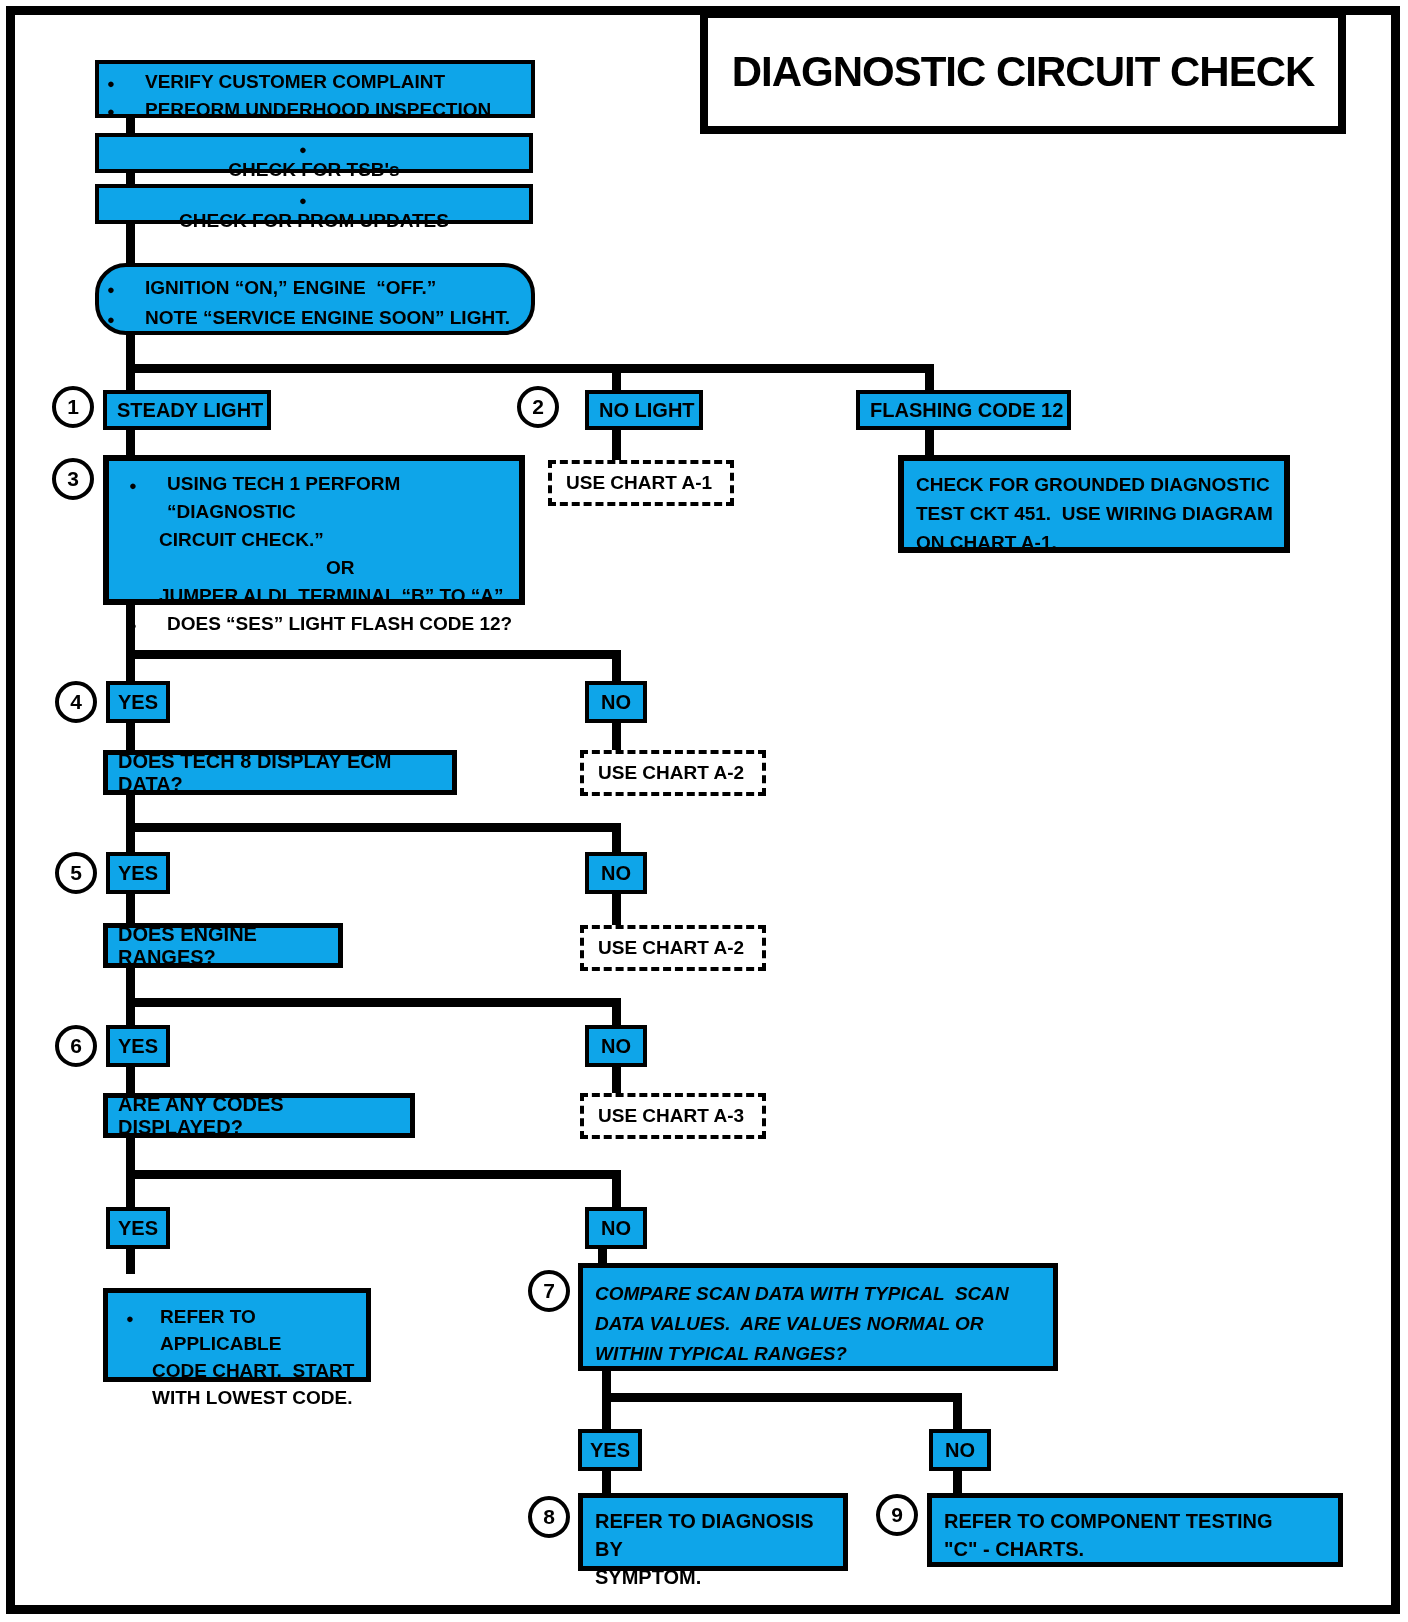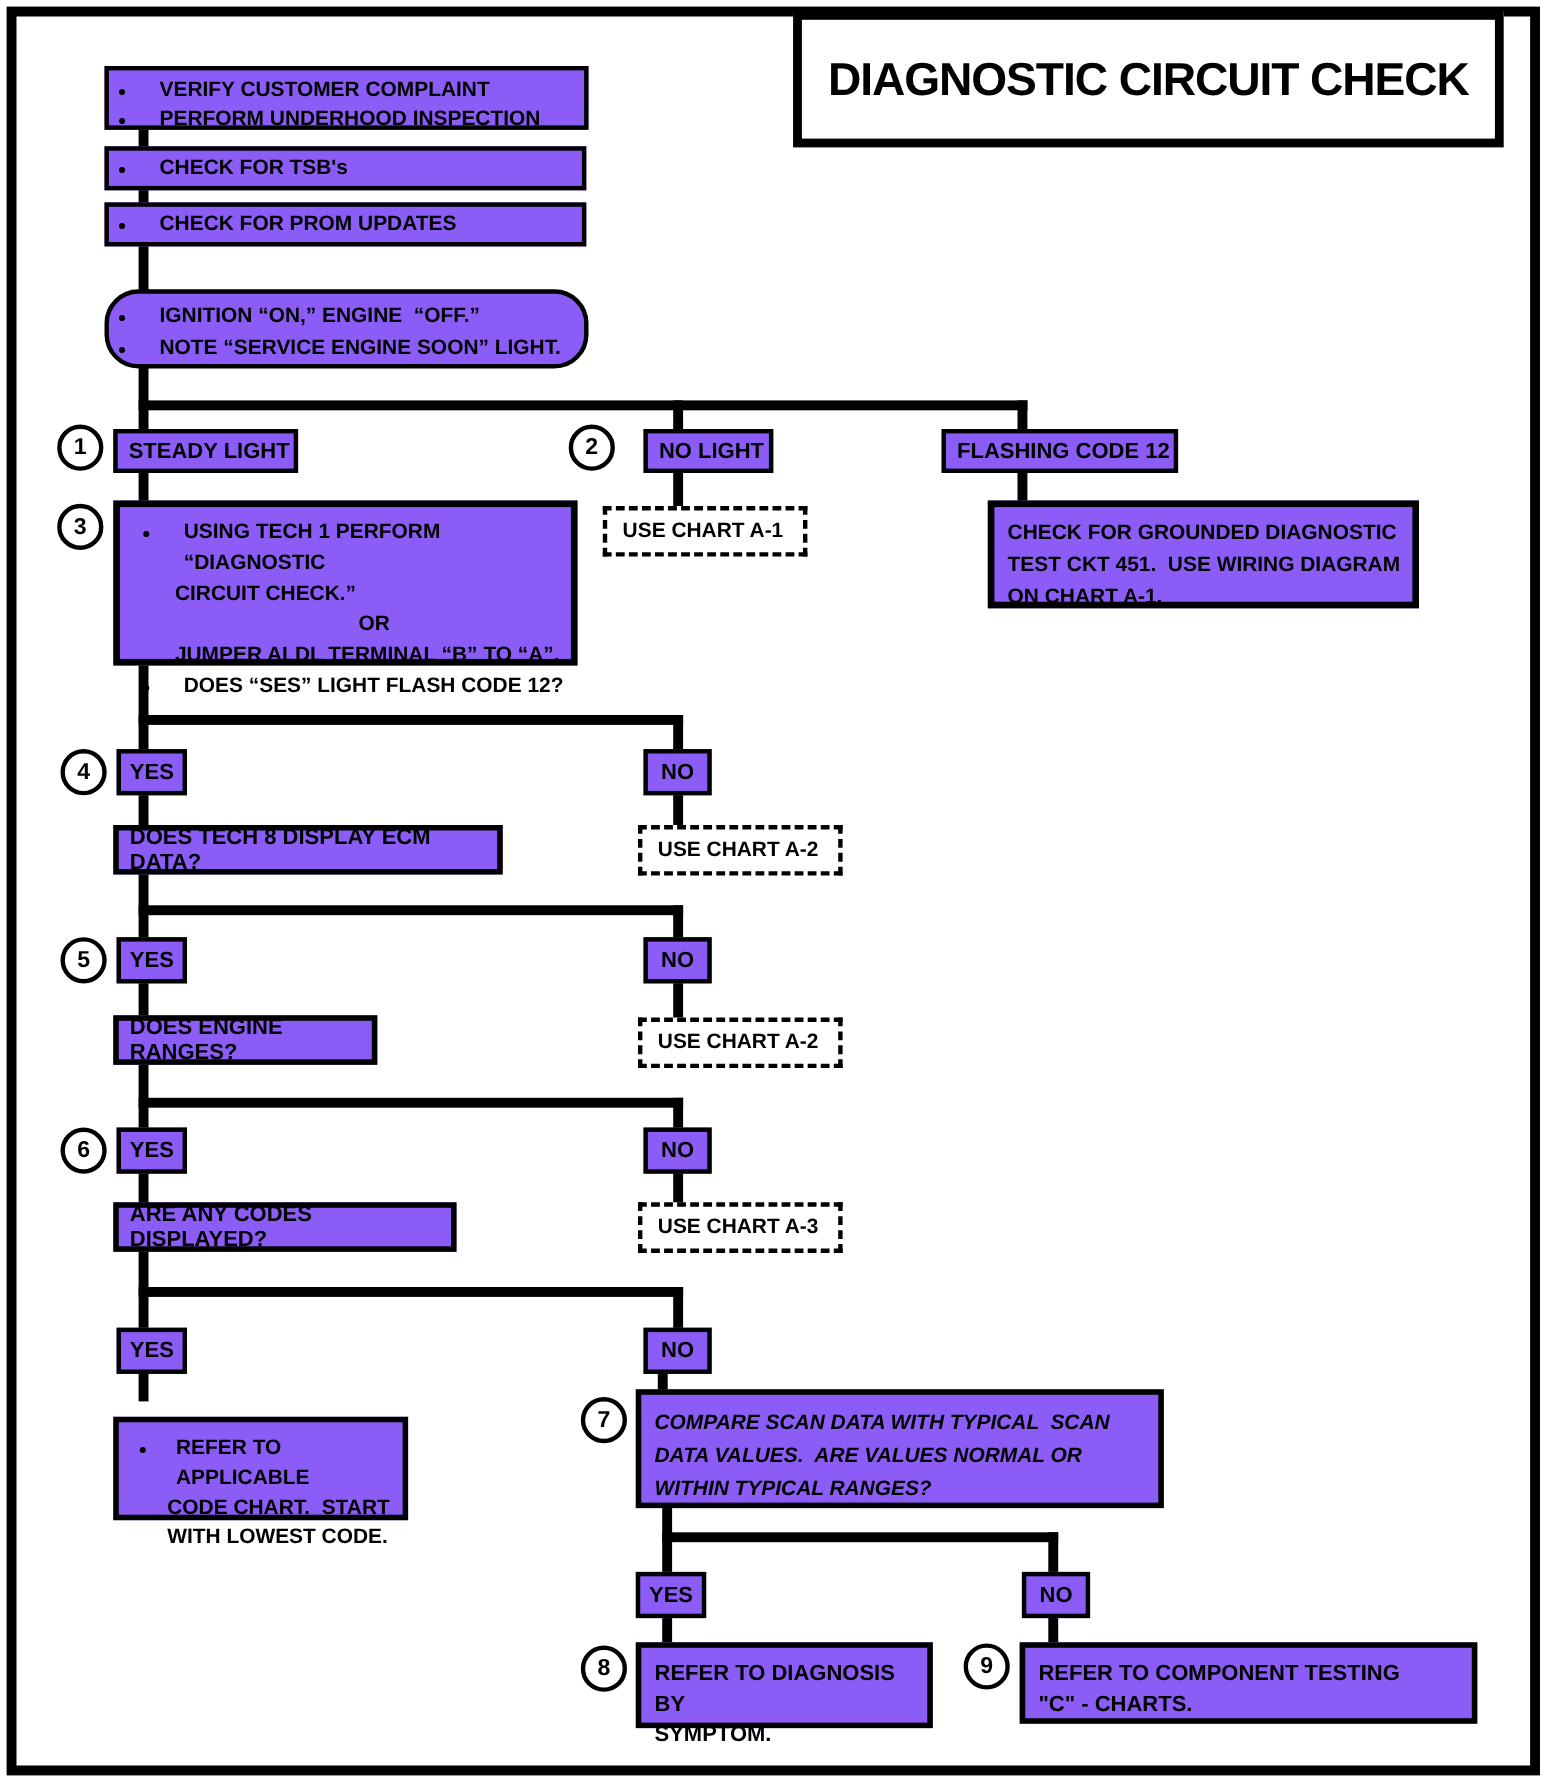--- a/index.html
+++ b/index.html
@@ -1,39 +1,39 @@
 <!DOCTYPE html>
 <html><head>
 <meta charset="utf-8">
 <style>
   html,body{margin:0;padding:0;background:#fff;}
   .canvas{position:relative;width:1408px;height:1622px;background:#ffffff;overflow:hidden;
           font-family:"Liberation Sans",sans-serif;font-weight:bold;color:#000;}
   .page-border{position:absolute;left:6px;top:6px;width:1394px;height:1608px;
                border:9px solid #000;box-sizing:border-box;z-index:0;}
   .ln{position:absolute;background:#000;z-index:1;}
-  .bx{position:absolute;background:#8b5cf6;border:4px solid #000;box-sizing:border-box;z-index:2;}
+  .bx{position:absolute;background:#0ea5e9;border:4px solid #000;box-sizing:border-box;z-index:2;}
   .b5{border-width:5px;} .b6{border-width:6px;}
   .dash{position:absolute;background:#fff;border:4px dashed #000;box-sizing:border-box;z-index:2;
         display:flex;align-items:center;padding-left:14px;font-size:19px;}
   .yn{display:flex;align-items:center;justify-content:center;font-size:20px;}
   .q{display:flex;align-items:center;padding-left:10px;font-size:20px;}
   .circ{position:absolute;width:42px;height:42px;border:4px solid #000;border-radius:50%;
         background:#fff;box-sizing:border-box;z-index:3;
         display:flex;align-items:center;justify-content:center;font-size:21px;}
   .title-box{position:absolute;left:700px;top:10px;width:646px;height:124px;background:#fff;
              border:8px solid #000;box-sizing:border-box;z-index:2;
-             display:flex;align-items:center;justify-content:center;margin-left:21px;}
+             display:flex;align-items:center;justify-content:center;}
   .title-text{font-size:42px;letter-spacing:-1px;white-space:nowrap;}
   .brow{display:flex;align-items:flex-start;}
   .bullet{flex:none;width:38px;padding-left:8px;}
   .bullet::before{content:"●";font-size:13px;}
   .t{white-space:pre-wrap;}
   .steps-pad{padding-top:5px;font-size:19px;line-height:26px;}
-  .single{display:flex;align-items:center;font-size:19px;}
+  .single{display:flex;align-items:center;font-size:19px;flex-direction:column;}
   .ign{padding-top:7px;font-size:19px;line-height:28px;border-radius:31px;}
   .s3{padding:9px 6px 0 12px;font-size:19px;line-height:28px;}
   .indent38{padding-left:38px;}
   .or-line{padding-left:205px;}
   .gr{padding:9px 0 0 12px;font-size:19px;line-height:29px;}
   .rc{padding:10px 0 0 10px;font-size:19px;line-height:27px;margin-top:18px;}
   .rc .indent34{padding-left:34px;}
   .cmp{padding:11px 0 0 12px;font-size:19px;line-height:30px;font-style:italic;}
   .fin{padding:9px 0 0 12px;font-size:20px;line-height:28px;}
 </style>

